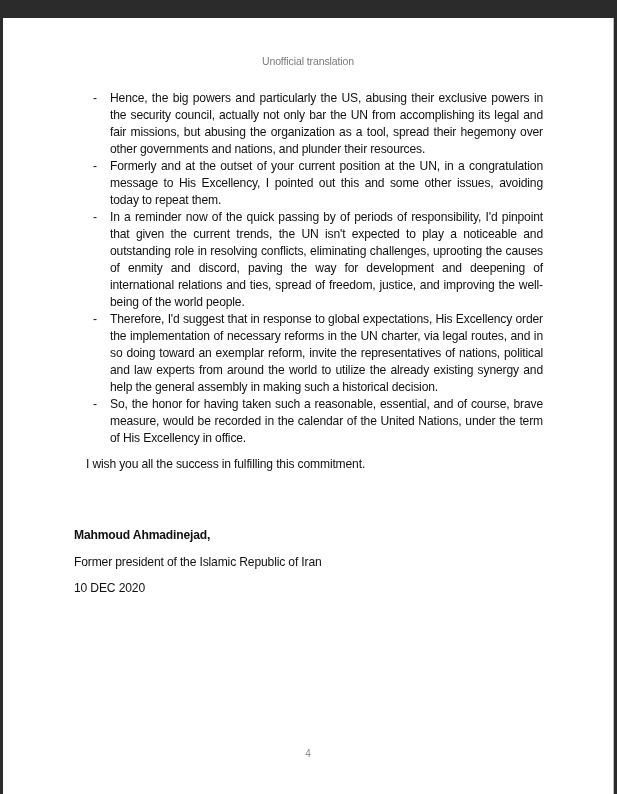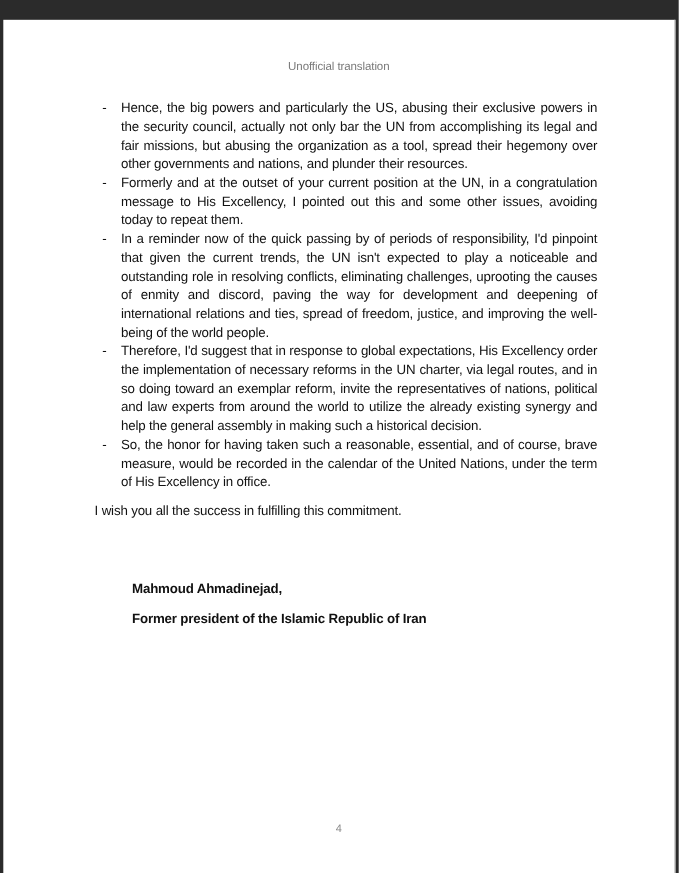--- a/index.html
+++ b/index.html
@@ -51,24 +51,23 @@
       margin-top: 9px;
       letter-spacing: -0.15px;
       margin-left: 12px;
     }
     .signature {
       position: absolute;
       left: 71px; top: 510px;
       font-size: 12.1px;
       color: #111111;
       letter-spacing: -0.15px;
-      margin-left: 46px;
     }
     .sig-name { font-weight: bold; height: 17px; }
-    .sig-title { font-weight: bold; margin-top: 10px; height: 17px; }
+    .sig-title { font-weight: normal; margin-top: 10px; height: 17px; }
     .sig-date { margin-top: 9px; height: 17px; }
     .page-number {
       position: absolute;
       left: 0; right: 0; top: 730px;
       text-align: center;
       font-size: 10px;
       color: #8a8a8a;
     }
   </style>
 </head>
@@ -99,16 +98,17 @@
         <span class="dash">-</span>
         <span>So, the honor for having taken such a reasonable, essential, and of course, brave measure, would be recorded in the calendar of the United Nations, under the term of His Excellency in office.</span>
       </li>
     </ul>
     <div class="closing">I wish you all the success in fulfilling this commitment.</div>
   </div>
 
   <div class="signature">
     <div class="sig-name">Mahmoud Ahmadinejad,</div>
     <div class="sig-title">Former president of the Islamic Republic of Iran</div>
+    <div class="sig-date">10 DEC 2020</div>
   </div>
 
   <div class="page-number">4</div>
 </div>
 
 </body></html>

